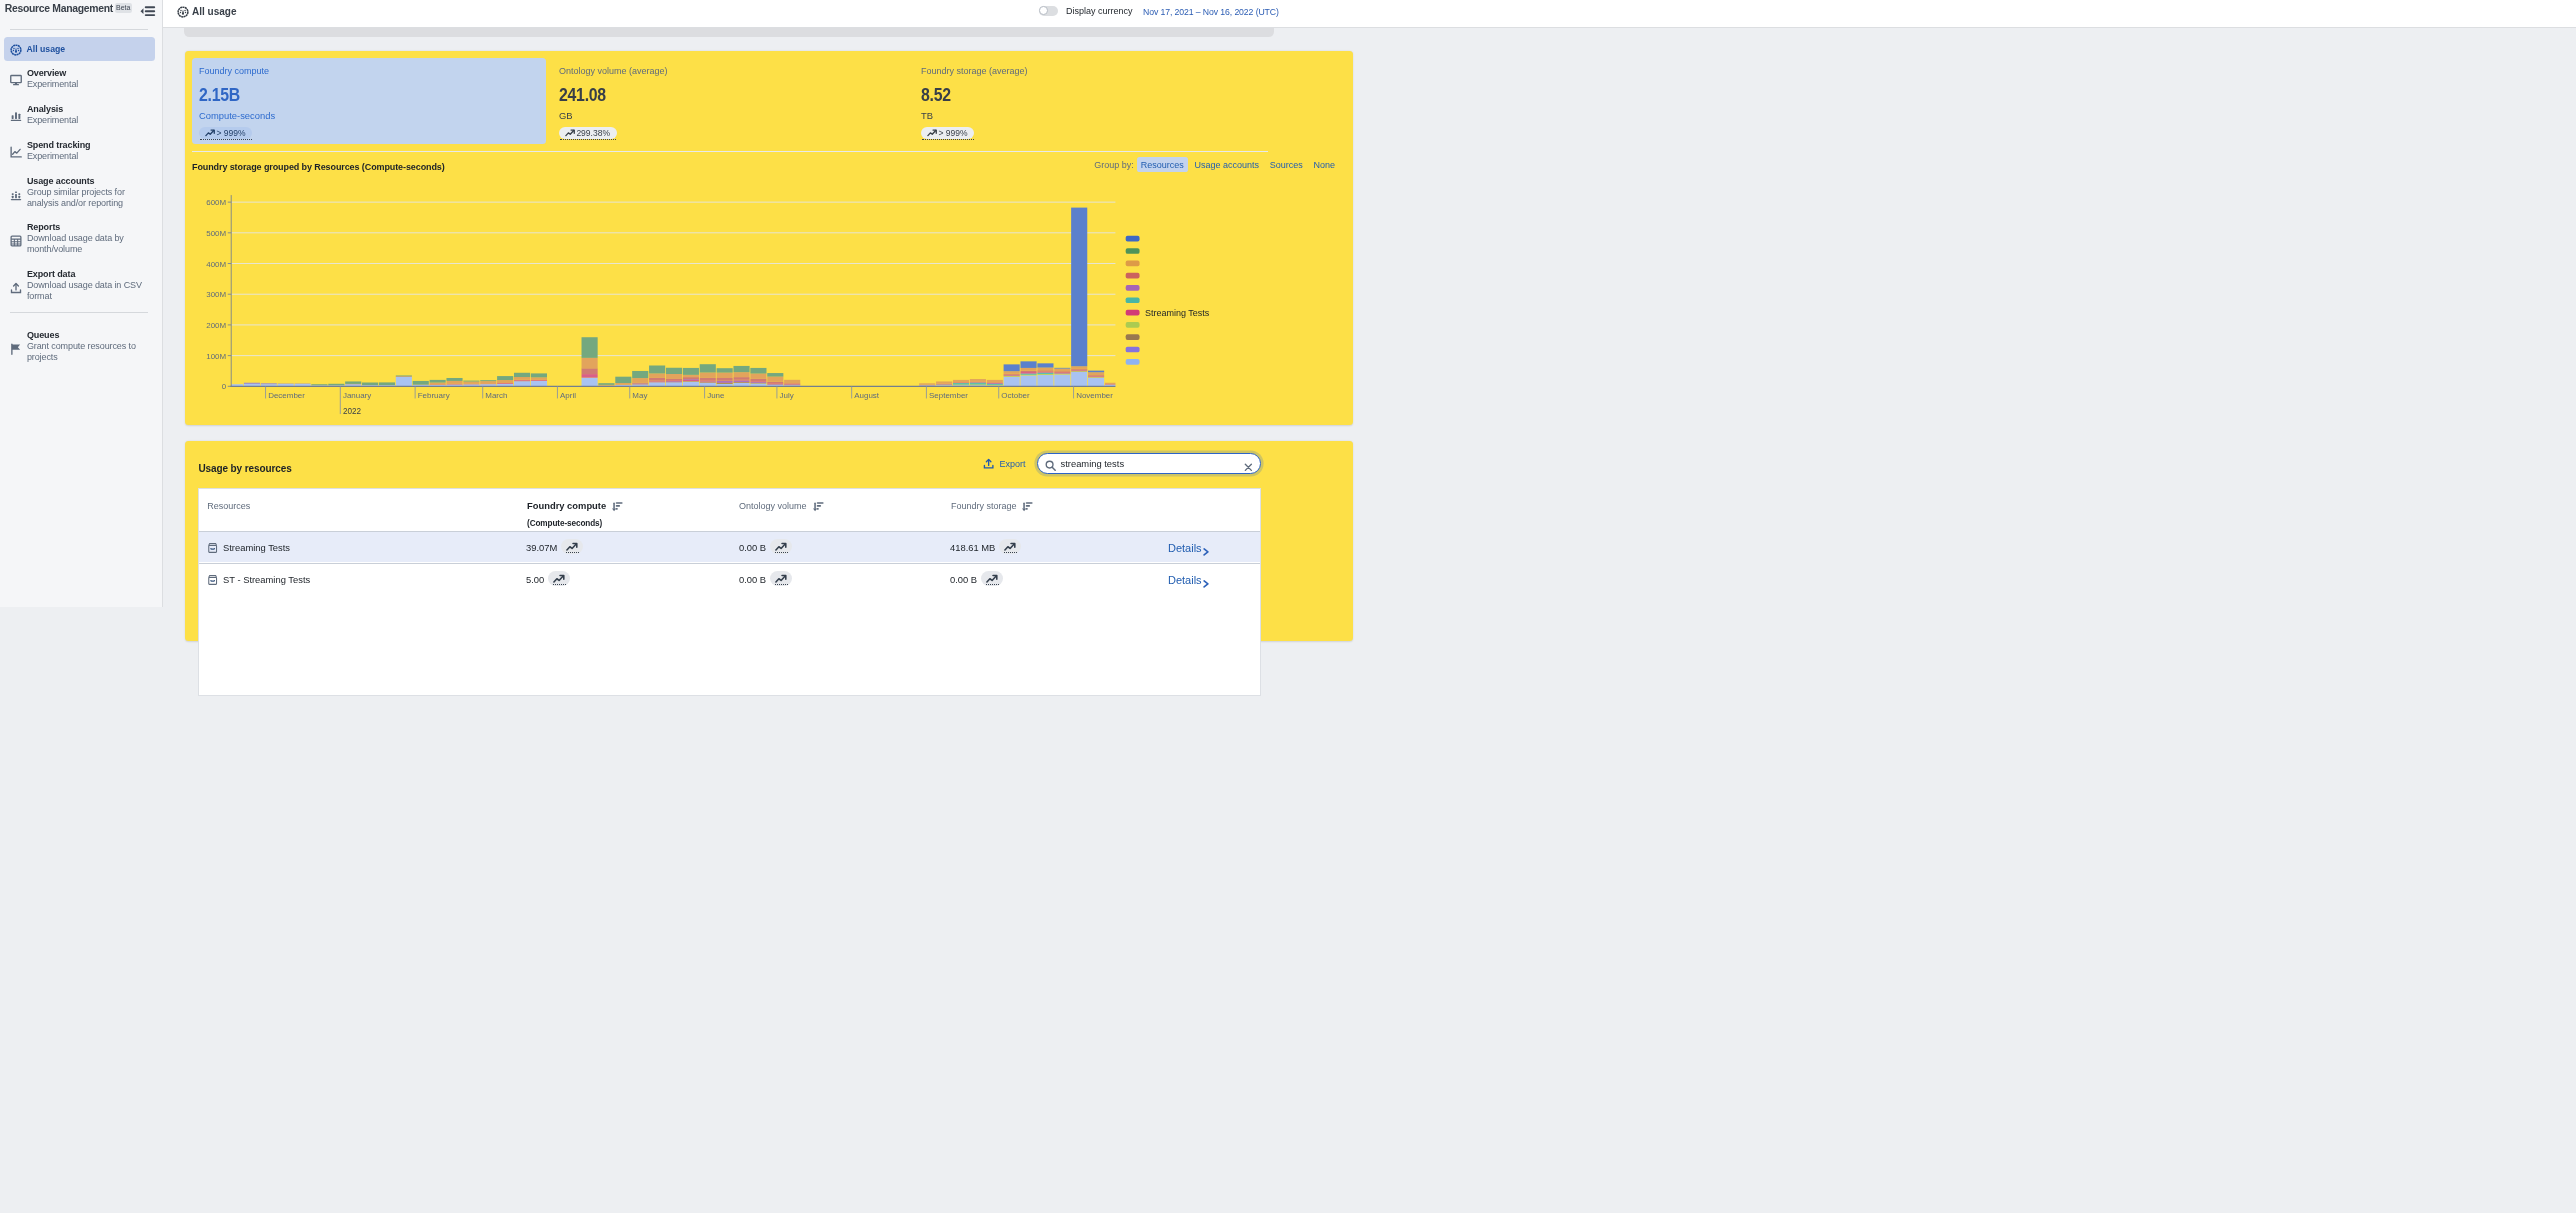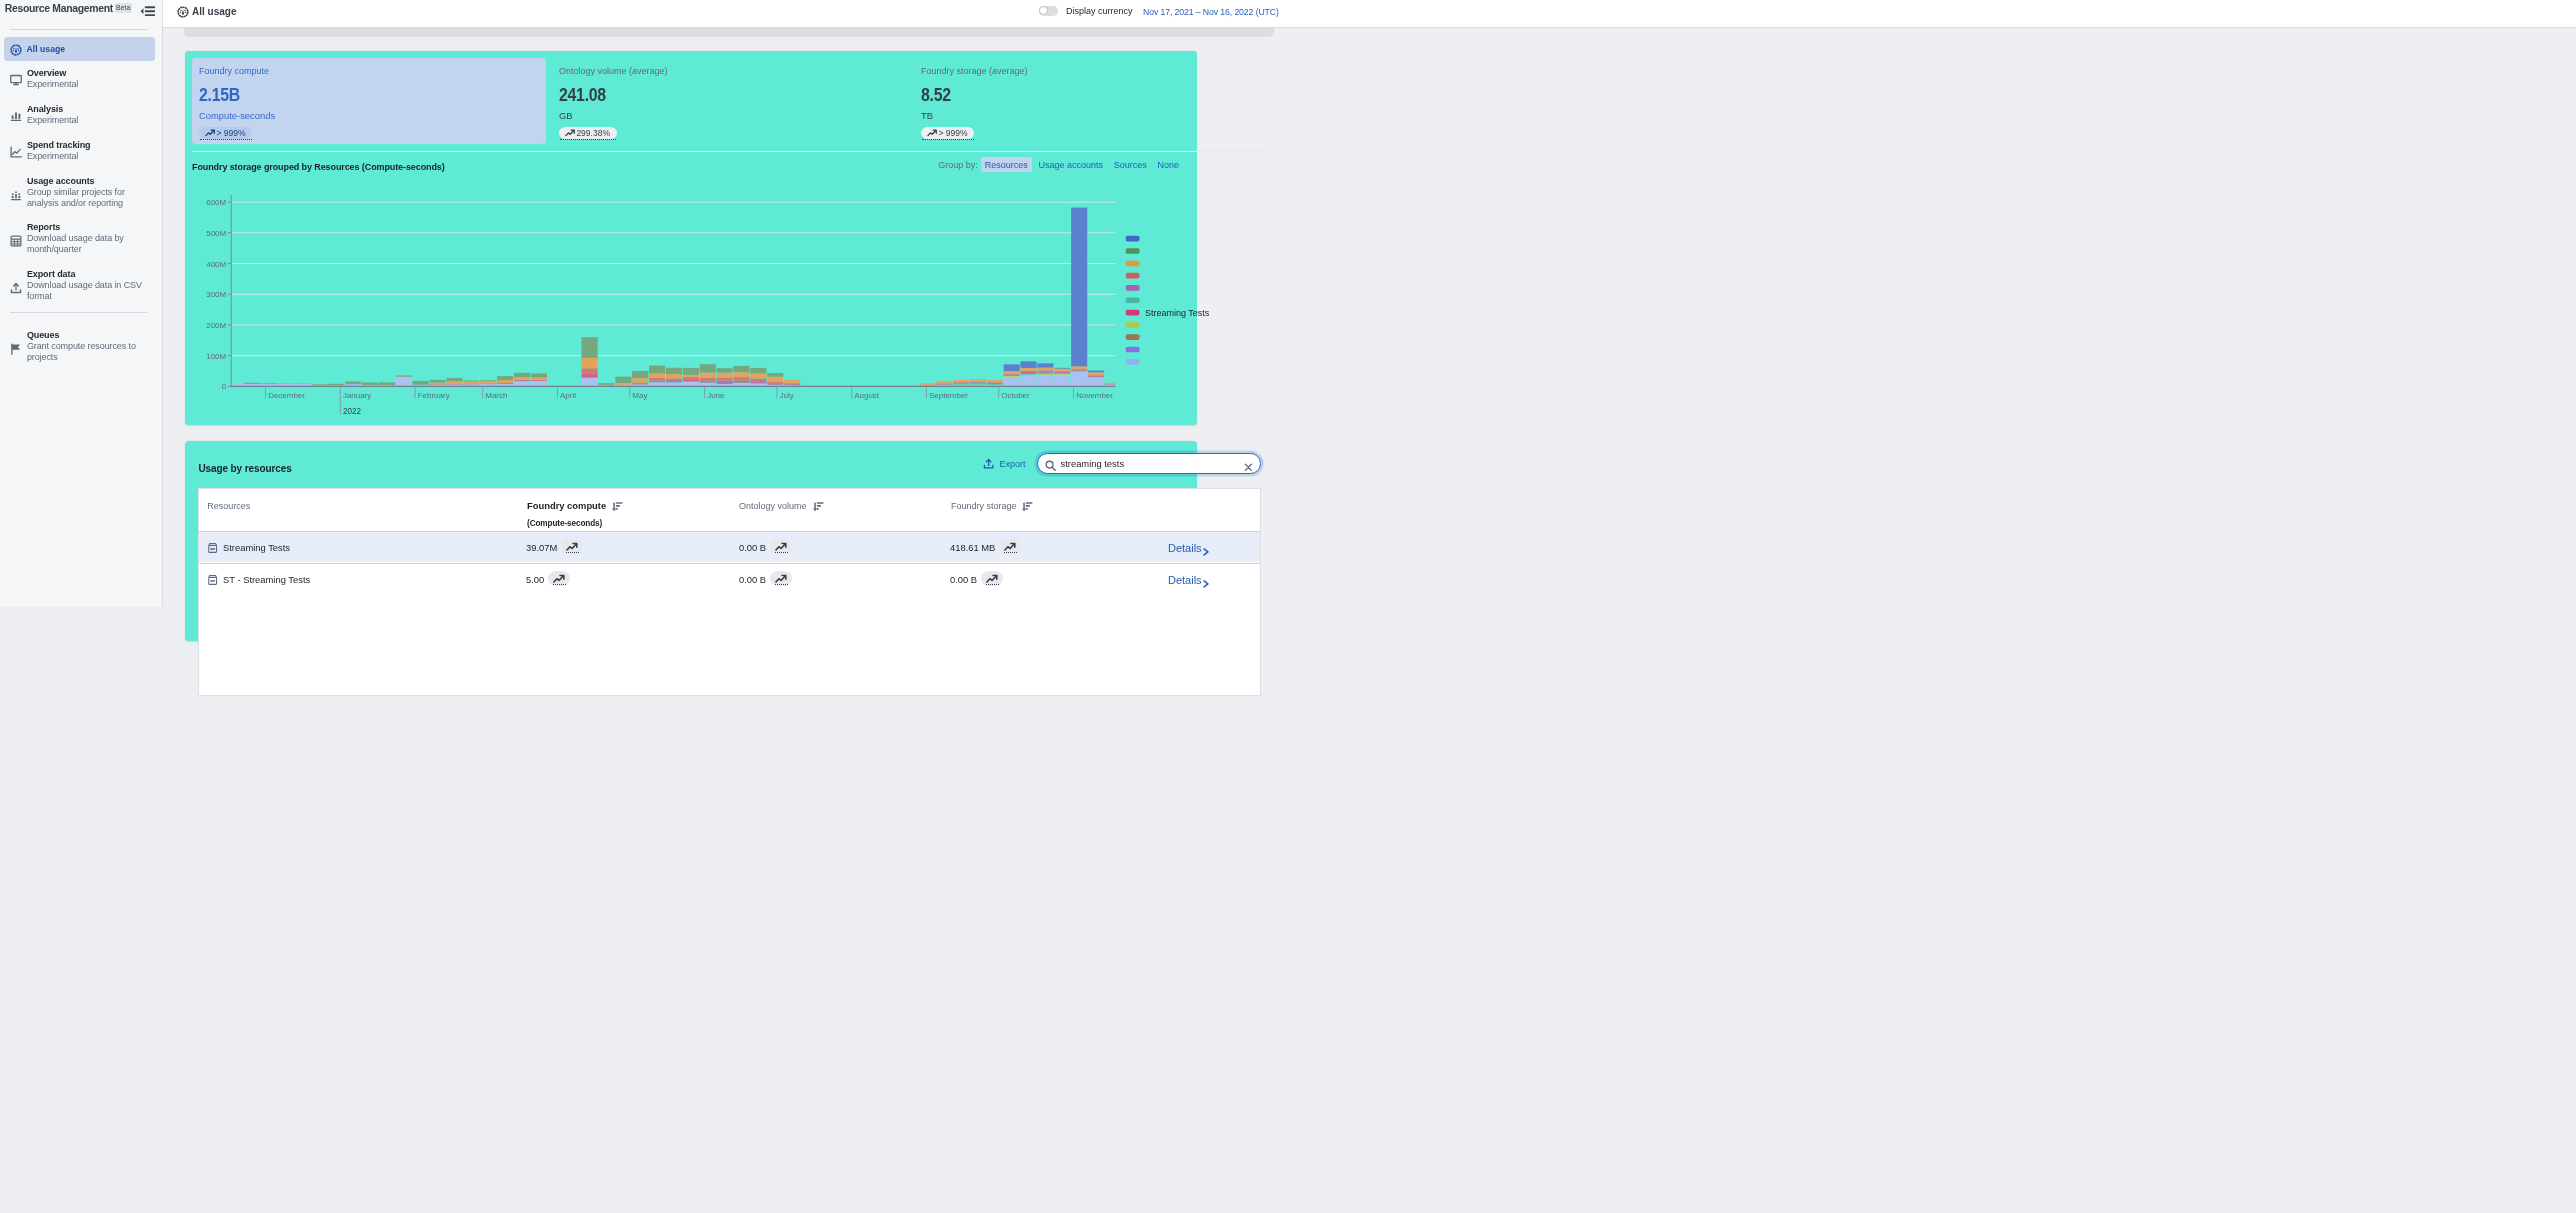--- a/index.html
+++ b/index.html
@@ -23,21 +23,21 @@
 #topbar { position:absolute; left:163px; top:0; right:0; height:28px; background:#fff; border-bottom:0.9px solid #dcdee1; }
 #topbar .ico { position:absolute; left:14px; top:5.2px; }
 #topbar .ttl { position:absolute; left:29px; top:6px; font-size:10px; font-weight:bold; color:#383f48; }
 #swtrack { position:absolute; left:876px; top:6px; width:18.6px; height:9.5px; background:#dcdee1; border-radius:5.2px; }
 #swknob { position:absolute; left:0.4px; top:0.4px; width:8.7px; height:8.7px; background:#fff; border:0.9px solid #b6bcc4; border-radius:50%; }
 #dcur { position:absolute; left:903px; top:6px; font-size:9px; color:#1c2127; white-space:nowrap; }
 #drange { position:absolute; left:980px; top:6.5px; font-size:8.7px; letter-spacing:-0.1px; color:#2b5cb3; white-space:nowrap; }
 
 
 #grayband { position:absolute; left:184px; top:28px; width:1090px; height:8.7px; background:#dcdde0; border-radius:0 0 5.2px 5.2px; }
-.card { position:absolute; left:185px; width:1012px; background:#5eead4; border-radius:3.5px; box-shadow:0 0.9px 1.7px rgba(17,20,24,.12); }
+.card { position:absolute; left:185px; width:1168px; background:#fde047; border-radius:3.5px; box-shadow:0 0.9px 1.7px rgba(17,20,24,.12); }
 #card1 { top:51px; height:374px; }
 #card2 { top:441px; height:200px; }
 
 
 #bluecard { position:absolute; left:6.5px; top:7px; width:354px; height:86px; background:#c2d4ee; border-radius:3.5px; }
 .stitle { position:absolute; top:14.7px; font-size:9px; white-space:nowrap; }
 .snum { position:absolute; top:34px; font-size:18px; font-weight:bold; letter-spacing:-0.3px; transform:scale(0.88,1); transform-origin:0 0; }
 .sunit { position:absolute; top:59px; font-size:9.4px; }
 .badge { position:absolute; top:76px; height:12px; border-radius:7px; font-size:8.5px; display:flex; align-items:center; gap:1px; padding:0 7px 0 6px; width:max-content; }
 .badge::after { content:""; position:absolute; left:0.9px; right:0.9px; bottom:-1.3px; border-top:1.1px dotted #3a4450; }
@@ -148,21 +148,21 @@
       </div>
     </div>
 <div class="nitem" style="top:222px">
       <div class="nico" style="top:12px"><svg width="12" height="12" viewBox="0 0 16 16">
           <rect x="1.5" y="1.5" width="13" height="13" rx="1.2" fill="none" stroke="#5f6b7c" stroke-width="1.7"></rect>
           <path d="M1.5 5.5 H14.5 M5.8 5.5 V14.5 M10.2 5.5 V14.5 M1.5 9 H14.5 M1.5 12 H14.5" stroke="#5f6b7c" stroke-width="1.4" fill="none"></path>
         </svg></div>
       <div class="ntxt">
         <div class="ntitle">Reports</div>
         <div class="nsub">Download usage data by</div>
-        <div class="nsub">month/quarter</div>
+        <div class="nsub">month/volume</div>
       </div>
     </div>
 <div class="nitem" style="top:269px">
       <div class="nico" style="top:12px"><svg width="12" height="12" viewBox="0 0 16 16">
           <path d="M2 10.5 V14 H14 V10.5" fill="none" stroke="#5f6b7c" stroke-width="1.8" stroke-linecap="round"></path>
           <path d="M8 10.5 V3" stroke="#5f6b7c" stroke-width="1.8" stroke-linecap="round"></path>
           <path d="M4.8 5.4 L8 2 L11.2 5.4" fill="none" stroke="#5f6b7c" stroke-width="1.8" stroke-linecap="round" stroke-linejoin="round"></path>
         </svg></div>
       <div class="ntxt">
         <div class="ntitle">Export data</div>

